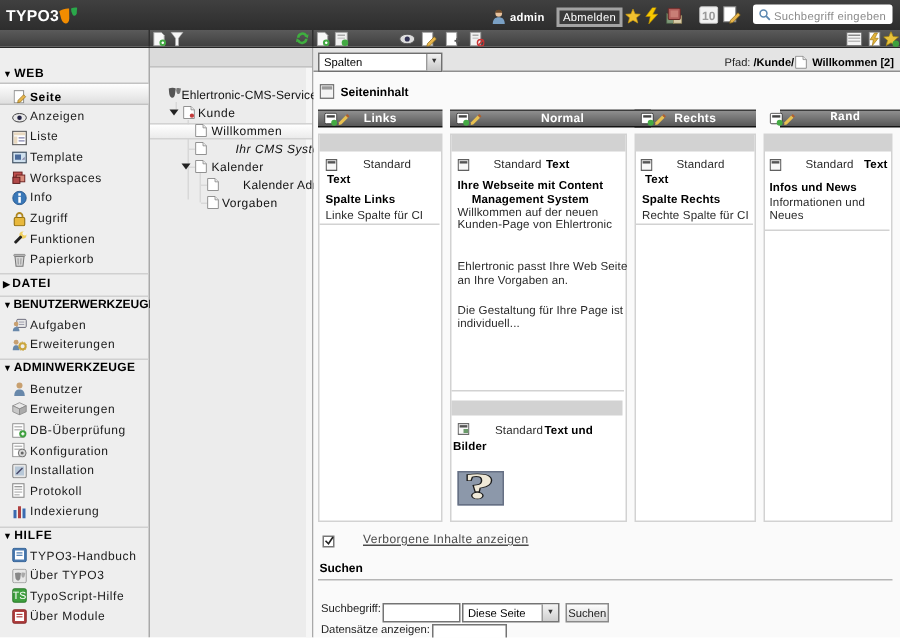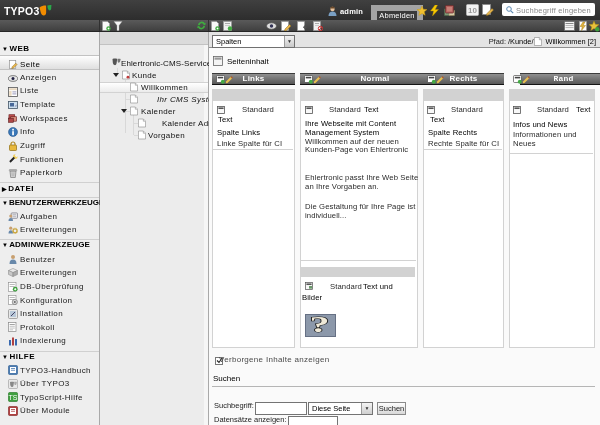--- a/index.html
+++ b/index.html
@@ -14,42 +14,42 @@
 .sepline{position:absolute;left:0;width:99px;height:1px;background:#d0d0d0;}
 #treepanel{top:32px;left:100px;width:108px;height:393px;background:#ececec;border-right:1px solid #a9a9a9;}
 #treestrip{top:32px;left:100px;width:108px;height:12px;background:#dbdbdb;border-bottom:1px solid #c2c2c2;}
 .titem{position:absolute;font-size:8px;color:#111;white-space:nowrap;letter-spacing:0.35px;}
 #dochdr2{top:32px;left:209px;width:391px;height:15px;background:#e4e4e4;border-bottom:1px solid #8f8f8f;}
 #contentbody{top:48px;left:209px;width:391px;height:377px;background:#fafafa;}
 .colhdr{position:absolute;top:73px;height:10px;background:linear-gradient(#8f8f8f,#575757);border-top:1px solid #3c3c3c;border-bottom:1px solid #131313;color:#fff;font-size:8px;font-weight:bold;text-align:center;line-height:10.5px;letter-spacing:0.2px;}
 .colcell{position:absolute;top:89px;height:257px;background:#fff;border:1px solid #d2d2d2;}
 .graybar{position:absolute;left:0;width:100%;height:11px;background:#d2d2d2;}
 .et{position:absolute;font-size:7.7px;color:#2a2a2a;line-height:8.8px;white-space:nowrap;letter-spacing:0.1px;}
-.b{font-weight:normal;color:#000;}
+.b{font-weight:bold;color:#000;text-align:center;}
 .pgico{position:absolute;width:8px;height:10px;}
 svg{display:block;}
 </style>
 </head>
 <body>
 <div id="root">
 
   <div class="abs" id="topbar"></div>
   <div class="abs" style="left:4px;top:5px;color:#fff;font-size:10.5px;font-weight:bold;letter-spacing:0.2px;">TYPO3</div>
   <svg class="abs" style="left:38px;top:3px;" width="16" height="15" viewBox="0 0 16 15">
     <path d="M2.5,3.5 C5,2.6 7.5,2.6 9.3,3.3 L7.8,9.8 C7.2,12 5.8,12.8 4.6,12.4 C3.4,12 2.6,10.7 2.5,8.4 Z" fill="#f28c00" transform="rotate(-14 6 8)"></path>
     <path d="M9.8,2.2 C11.3,1.8 12.8,1.9 13.9,2.4 L13,6 C12.5,7.4 11.4,7.7 10.6,7.1 C10.1,6.6 9.8,5.5 9.7,4.2 Z" fill="#2aa84a" transform="rotate(-10 12 5)"></path>
   </svg>
 
   <svg class="abs" style="left:328px;top:6px;" width="9" height="10" viewBox="0 0 9 10">
     <circle cx="4.5" cy="3" r="2.2" fill="#e8c39e"></circle>
     <path d="M4.5,0.5 a2.4,2.4 0 0 1 2.4,2 l-4.8,0 a2.4,2.4 0 0 1 2.4,-2" fill="#6b4a2b"></path>
     <path d="M0.5,10 C0.5,6.8 2.2,5.5 4.5,5.5 C6.8,5.5 8.5,6.8 8.5,10 Z" fill="#7aa0c4"></path>
   </svg>
   <div class="abs" style="left:340px;top:7px;color:#fff;font-size:7.5px;font-weight:bold;letter-spacing:0.2px;">admin</div>
-  <div class="abs" style="left:371px;top:4.5px;width:40px;height:9px;border:6px solid #a3a3a3;color:#fff;font-size:7.5px;text-align:center;line-height:9.5px;background:#3a3a3a;letter-spacing:0.2px;">Abmelden</div>
+  <div class="abs" style="left:371px;top:4.5px;width:40px;height:9px;border:2px solid #a3a3a3;color:#fff;font-size:7.5px;text-align:center;line-height:9.5px;background:#3a3a3a;letter-spacing:0.2px;">Abmelden</div>
 
   <svg class="abs" style="left:417px;top:5.5px;" width="10" height="10" viewBox="0 0 11 11">
     <path d="M5.5,0 L7,3.6 L11,3.9 L8,6.4 L9,10.3 L5.5,8.2 L2,10.3 L3,6.4 L0,3.9 L4,3.6 Z" fill="#f0c030" stroke="#c89a10" stroke-width="0.5"></path>
   </svg>
 
   <svg class="abs" style="left:430px;top:5px;" width="9" height="11" viewBox="0 0 9 11">
     <path d="M5,0 L0.5,6 L3.5,6 L2.5,11 L8.5,4.5 L5.2,4.5 L7.5,0 Z" fill="#f7c800" stroke="#b98d00" stroke-width="0.4"></path>
   </svg>
 
   <svg class="abs" style="left:444px;top:5px;" width="11" height="11" viewBox="0 0 11 11">
@@ -481,21 +481,21 @@
       <g transform="translate(3.5,0) scale(1.75,1.04)">
         <text x="0" y="20" font-family="Liberation Serif" font-weight="bold" font-size="23" fill="#efe9d8" stroke="#1a1a1a" stroke-width="1.1" paint-order="stroke">?</text>
       </g>
     </svg>
   </div>
 
   <div class="abs" style="left:215px;top:357px;width:6px;height:6px;background:#fff;border:1px solid #777;"></div>
   <svg class="abs" style="left:216px;top:357px;" width="7" height="7" viewBox="0 0 7 7">
       <path d="M1,3.5 L3,5.5 L6,1" fill="none" stroke="#222" stroke-width="1.1"></path>
     </svg>
-  <div class="abs" style="left:219px;top:355px;font-size:8px;color:#4a4a4a;letter-spacing:0.3px;">Verborgene Inhalte anzeigen</div>
+  <div class="abs" style="left:242px;top:355px;font-size:8px;color:#4a4a4a;letter-spacing:0.3px;text-decoration:underline;">Verborgene Inhalte anzeigen</div>
 
   <div class="abs b" style="left:213px;top:374px;font-size:8px;">Suchen</div>
   <div class="abs" style="left:212px;top:386px;width:383px;height:1px;background:#b5b5b5;"></div>
   <div class="abs" style="left:214px;top:401px;font-size:7.5px;color:#222;">Suchbegriff:</div>
   <div class="abs" style="left:255px;top:402px;width:50px;height:11px;background:#fff;border:1px solid #747474;"></div>
   <div class="abs" style="left:308px;top:402px;width:60px;height:11px;background:#fff;border:1px solid #747474;font-size:7.5px;line-height:11px;padding-left:3px;">Diese Seite
     <span style="position:absolute;right:0;top:0;width:10px;height:11px;background:linear-gradient(#f4f4f4,#cfcfcf);border-left:1px solid #9a9a9a;"></span>
     <span style="position:absolute;right:2.5px;top:0px;font-size:5px;color:#333;">▼</span>
   </div>
   <div class="abs" style="left:377px;top:402px;width:27px;height:11px;background:linear-gradient(#fdfdfd,#d8d8d8);border:1px solid #8a8a8a;font-size:7.5px;text-align:center;line-height:11px;color:#222;">Suchen</div>

